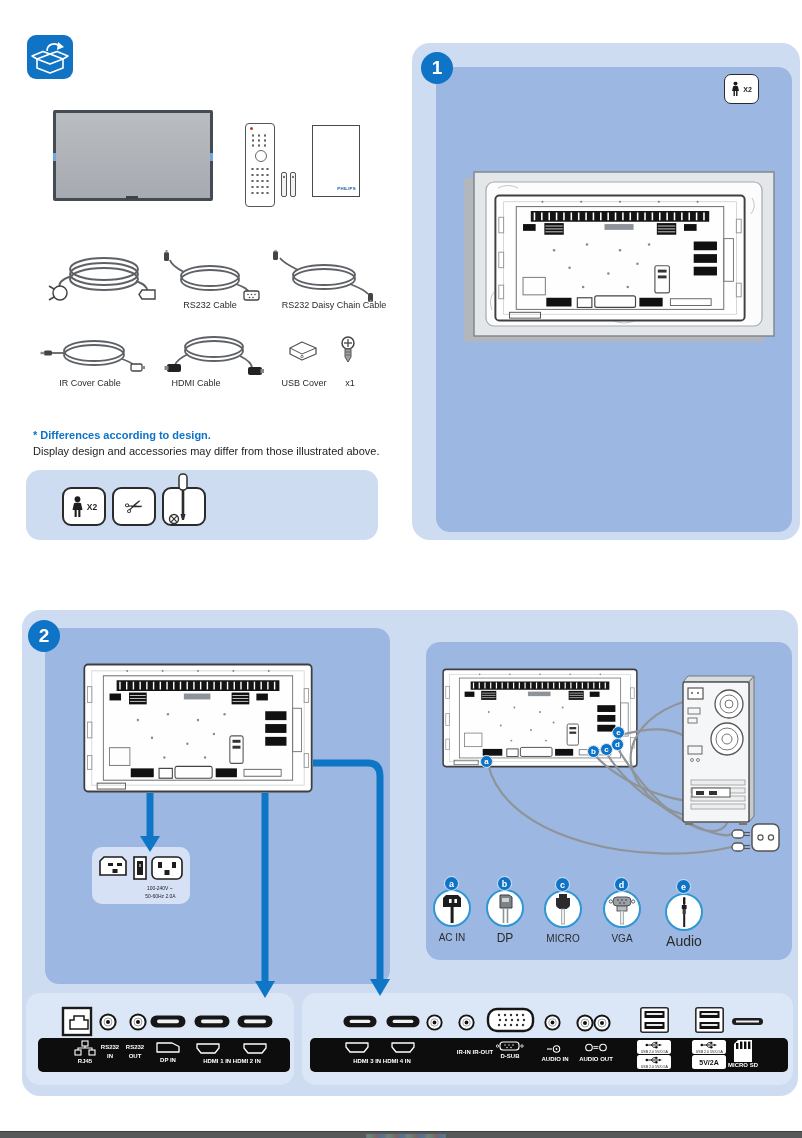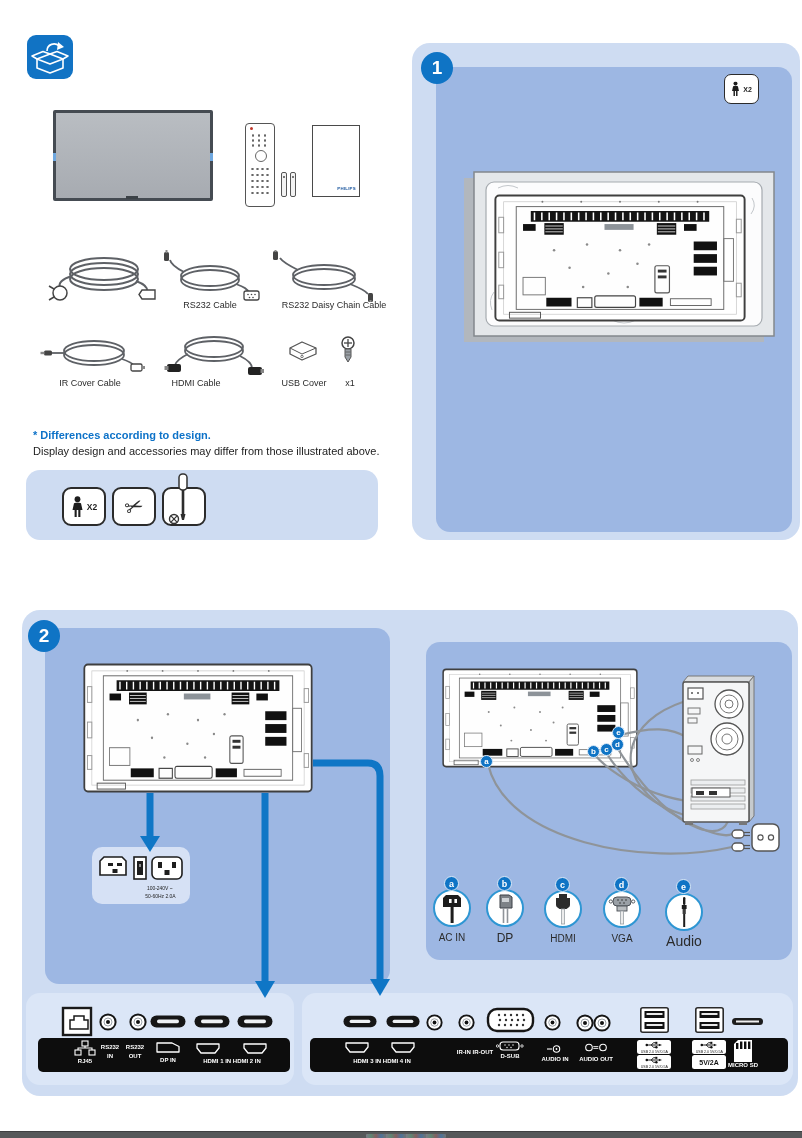--- a/index.html
+++ b/index.html
@@ -459,21 +459,21 @@
       <rect x="13.2" y="18" width="2" height="13" fill="#1d1d1d"></rect>
     </svg>
   </div>
   <div class="badge" style="left:444px;top:876px;width:15px;height:15px;font-size:9px">a</div>
   <div class="badge" style="left:497px;top:876px;width:15px;height:15px;font-size:9px">b</div>
   <div class="badge" style="left:555px;top:877px;width:15px;height:15px;font-size:9px">c</div>
   <div class="badge" style="left:614px;top:877px;width:15px;height:15px;font-size:9px">d</div>
   <div class="badge" style="left:676px;top:879px;width:15px;height:15px;font-size:9px">e</div>
   <span class="lbl" style="left:417px;top:933px;width:70px;font-size:10px">AC IN</span>
   <span class="lbl" style="left:470px;top:933px;width:70px;font-size:12px">DP</span>
-  <span class="lbl" style="left:528px;top:934px;width:70px;font-size:10px">HDMI</span>
+  <span class="lbl" style="left:528px;top:934px;width:70px;font-size:10px">MICRO</span>
   <span class="lbl" style="left:587px;top:934px;width:70px;font-size:10px">VGA</span>
   <span class="lbl" style="left:649px;top:936px;width:70px;font-size:14px">Audio</span>
 
   <div class="portpanel" style="left:26px;top:993px;width:268px;height:92px">
     <svg width="268" height="92" viewBox="0 0 268 92" style="position:absolute;left:0;top:0">
       <rect x="37" y="15" width="28" height="27" fill="#fff" stroke="#1a1a1a" stroke-width="2.4"></rect>
       <path d="M44,36 v-9 h4 v-4 h10 v4 h4 v9 z" fill="none" stroke="#1a1a1a" stroke-width="1.5"></path>
       <use href="#sym-jackport" x="73" y="20" width="18" height="18"></use>
       <use href="#sym-jackport" x="103" y="20" width="18" height="18"></use>
       <use href="#sym-hdmiport" x="124" y="22" width="36" height="13"></use>

